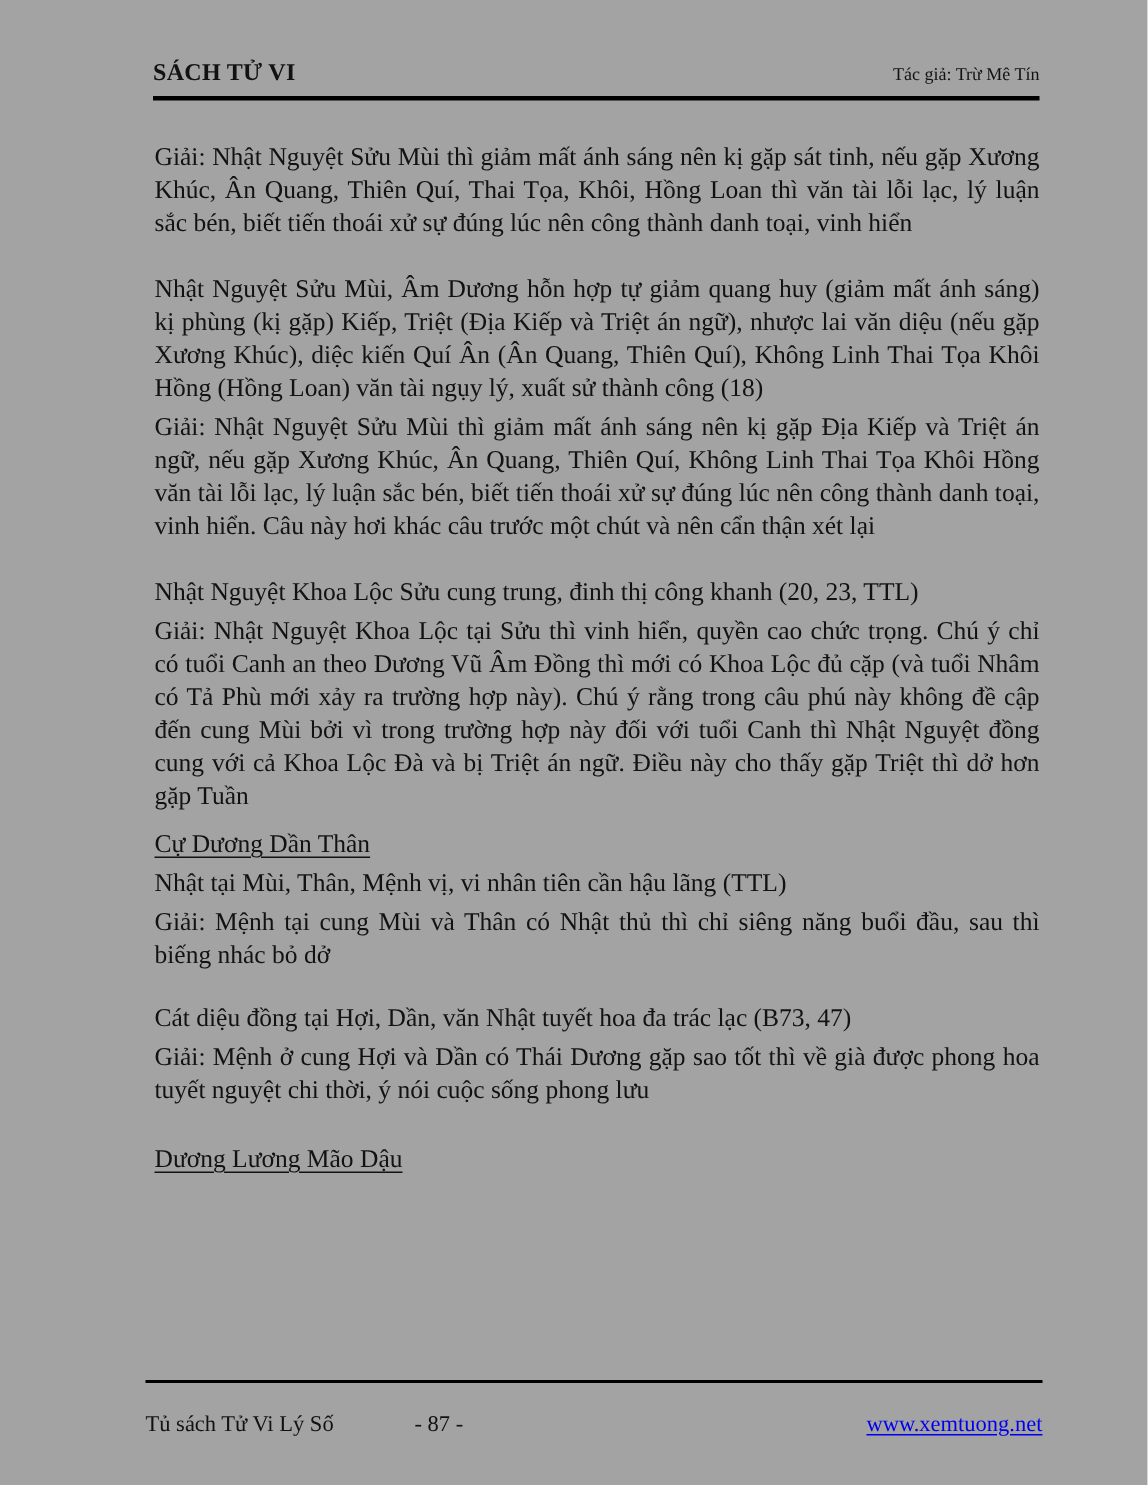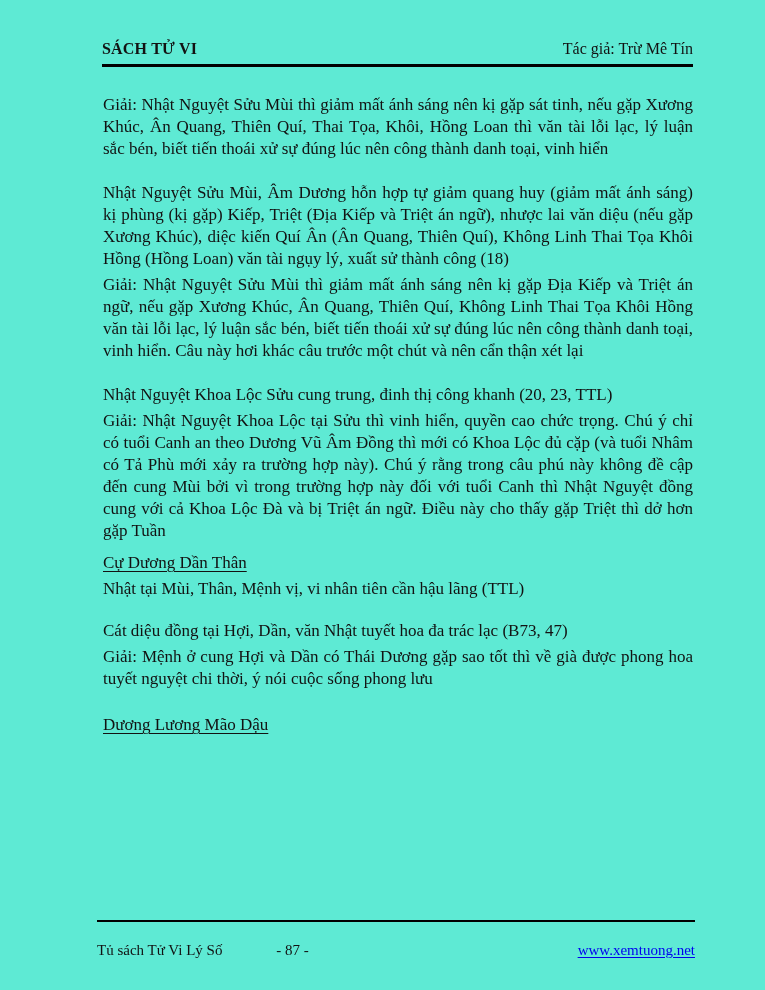--- a/index.html
+++ b/index.html
@@ -4,21 +4,21 @@
 <style>
   html, body {
     margin: 0;
     padding: 0;
     background: #ffffff;
   }
   .page {
     position: relative;
     width: 765px;
     height: 990px;
-    background: #5eead4;
+    background: #a3a3a3;
     font-family: "Liberation Serif", "DejaVu Serif", serif;
     color: #121212;
     overflow: hidden;
   }
   .header {
     position: absolute;
     left: 102px;
     right: 72px;
     top: 40px;
     display: flex;
@@ -26,21 +26,21 @@
     align-items: baseline;
     border-bottom: 3px solid #000000;
     padding-bottom: 6px;
   }
   .header .title {
     font-weight: bold;
     font-size: 16px;
     letter-spacing: 0.2px;
   }
   .header .author {
-    font-size: 16px;
+    font-size: 12px;
   }
   .content {
     position: absolute;
     left: 103px;
     right: 72px;
     top: 94px;
     font-size: 17px;
     line-height: 22px;
     text-align: justify;
   }
@@ -101,20 +101,21 @@
     <p>Giải: Nhật Nguyệt Sửu Mùi thì giảm mất ánh sáng nên kị gặp Địa Kiếp và Triệt án ngữ, nếu gặp Xương Khúc, Ân Quang, Thiên Quí, Không Linh Thai Tọa Khôi Hồng văn tài lỗi lạc, lý luận sắc bén, biết tiến thoái xử sự đúng lúc nên công thành danh toại, vinh hiển. Câu này hơi khác câu trước một chút và nên cẩn thận xét lại</p>
 
     <p class="gap">Nhật Nguyệt Khoa Lộc Sửu cung trung, đinh thị công khanh (20, 23, TTL)</p>
 
     <p><span>Giải: Nhật Nguyệt Khoa Lộc tại Sửu thì vinh hiển, quyền cao chức trọng. Chú ý chỉ có </span><span class="u">tuổi Canh an theo Dương Vũ Âm Đồng</span><span> thì mới có Khoa Lộc đủ cặp (và tuổi Nhâm có Tả Phù mới xảy ra trường hợp này). Chú ý rằng trong câu phú này không đề cập đến cung Mùi bởi vì trong trường hợp này đối với tuổi Canh thì Nhật Nguyệt đồng cung với cả Khoa Lộc Đà và bị Triệt án ngữ. Điều này cho thấy </span><span class="u">gặp Triệt thì dở hơn gặp Tuần</span></p>
 
     <p class="heading gap-h1">Cự Dương Dần Thân</p>
 
     <p>Nhật tại Mùi, Thân, Mệnh vị, vi nhân tiên cần hậu lãng  (TTL)</p>
 
+    <p>Giải: Mệnh tại cung Mùi và Thân có Nhật thủ thì chỉ siêng năng buổi đầu, sau thì biếng nhác bỏ dở</p>
 
     <p class="gap-p9">Cát diệu đồng tại Hợi, Dần, văn Nhật tuyết hoa đa trác lạc  (B73, 47)</p>
 
     <p>Giải: Mệnh ở cung Hợi và Dần có Thái Dương gặp sao tốt thì về già được phong hoa tuyết nguyệt chi thời, ý nói cuộc sống  phong lưu</p>
 
     <p class="heading gap-h2">Dương Lương Mão Dậu</p>
 
   </div>
 
   <div class="footer">

